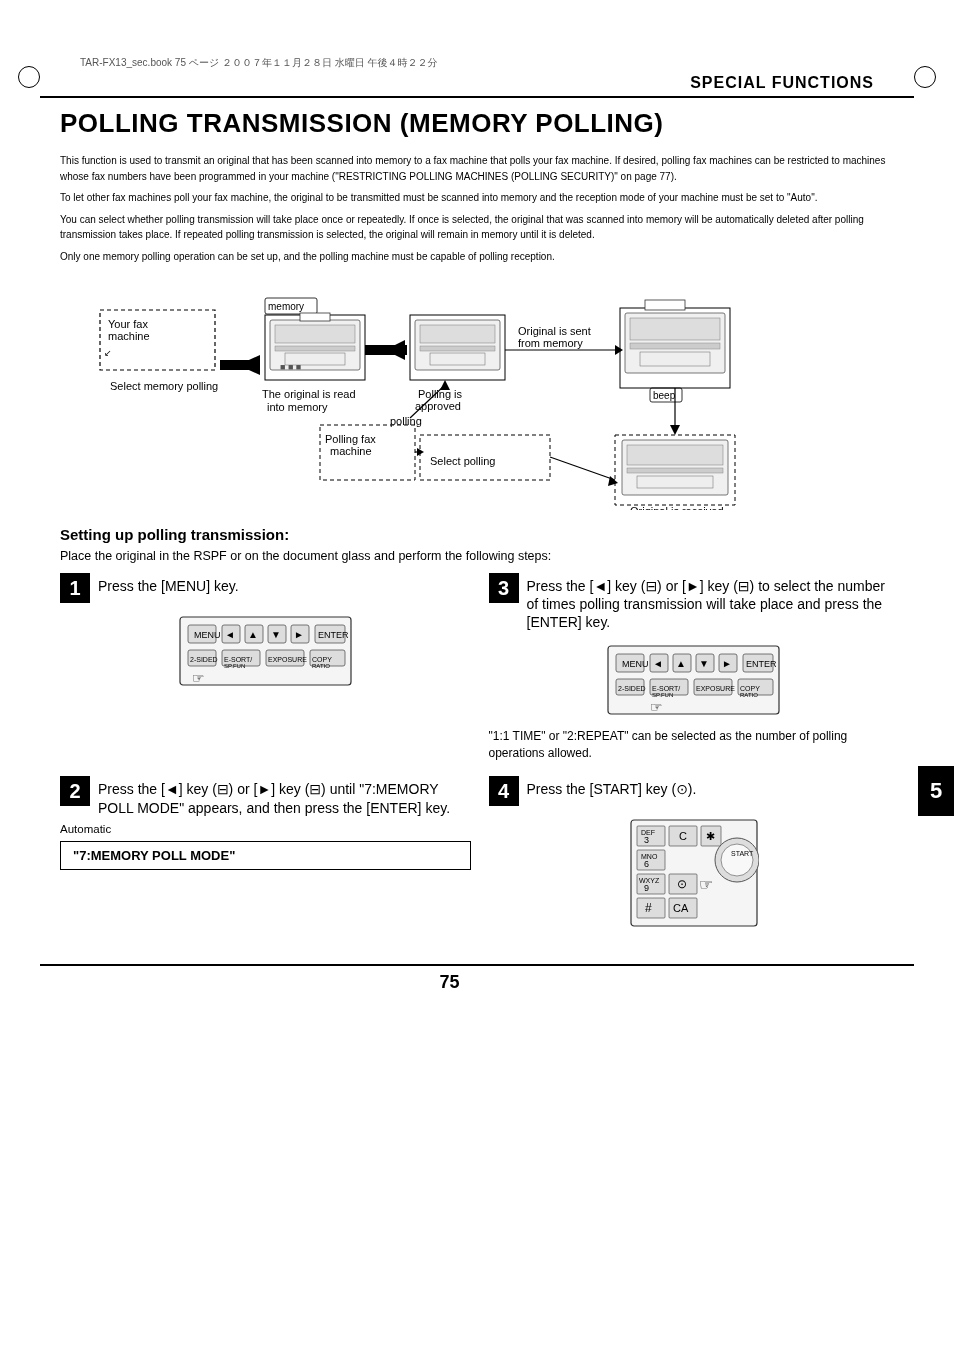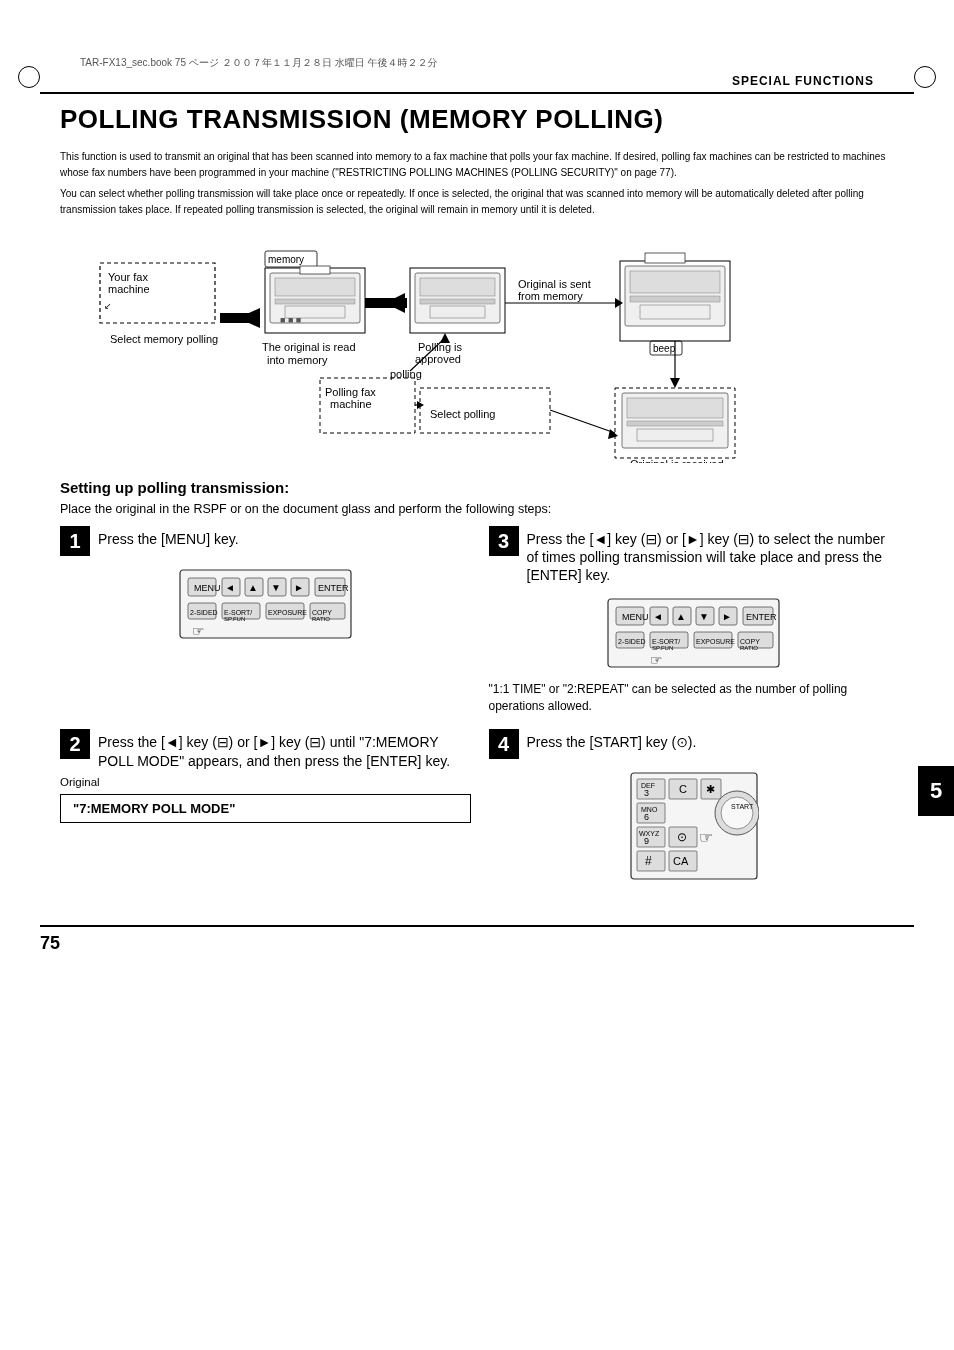--- a/index.html
+++ b/index.html
@@ -42,21 +42,21 @@
       padding: 8px 40px 4px 40px;
       border-bottom: 2px solid #000000;
       margin: 48px 40px 0 40px;
     }
     .header-meta {
       font-size: 10px;
       color: #555;
       margin-bottom: 4px;
     }
     .header-section {
-      font-size: 12px;
+      font-size: 16px;
       font-weight: bold;
       text-align: right;
       letter-spacing: 1px;
     }
 
     
     .content {
       padding: 0 55px 0 60px;
       margin-top: 10px;
     }
@@ -171,26 +171,26 @@
       font-weight: bold;
       width: 36px;
       height: 50px;
       display: flex;
       align-items: center;
       justify-content: center;
     }
 
     
     .page-number {
-      text-align: left;
+      text-align: center;
       font-size: 18px;
       font-weight: bold;
       padding: 6px 55px 0 0;
       border-top: 2px solid #000;
-      margin: 18px 40px 0 40px;
+      margin: 10px 40px 0 40px;
     }
 
     .step3-note {
       font-size: 12px;
       line-height: 1.45;
       margin-top: 6px;
     }
   </style>
 </head>
 <body>
@@ -208,21 +208,23 @@
     <div class="header-meta">TAR-FX13_sec.book  75 ページ  ２００７年１１月２８日  水曜日  午後４時２２分</div>
     <div class="header-section">SPECIAL FUNCTIONS</div>
   </div>
 
   <div class="content">
 
     <h1 class="page-title">POLLING TRANSMISSION (MEMORY POLLING)</h1>
 
     <div class="body-text">
       <p>This function is used to transmit an original that has been scanned into memory to a fax machine that polls your fax machine. If desired, polling fax machines can be restricted to machines whose fax numbers have been programmed in your machine ("RESTRICTING POLLING MACHINES (POLLING SECURITY)" on page 77).</p>
+      <p>To let other fax machines poll your fax machine, the original to be transmitted must be scanned into memory and the reception mode of your machine must be set to "Auto".</p>
       <p>You can select whether polling transmission will take place once or repeatedly. If once is selected, the original that was scanned into memory will be automatically deleted after polling transmission takes place. If repeated polling transmission is selected, the original will remain in memory until it is deleted.</p>
+      <p>Only one memory polling operation can be set up, and the polling machine must be capable of polling reception.</p>
     </div>
 
     <div class="diagram-area">
       <svg width="780" height="230" viewBox="0 0 780 230">
 
         <rect x="10" y="30" width="115" height="60" fill="none" stroke="#000" stroke-width="1.2" stroke-dasharray="4,3"></rect>
         <text x="18" y="48" font-size="11" font-family="Arial">Your fax</text>
         <text x="18" y="60" font-size="11" font-family="Arial">machine</text>
 
         <text x="14" y="76" font-size="9" font-family="Arial">↙</text>
@@ -391,21 +393,21 @@
         <p class="step3-note">"1:1 TIME" or "2:REPEAT" can be selected as the number of polling operations allowed.</p>
       </div>
 
       <div class="step-block">
         <div class="step-header">
           <div class="step-number">
             <span>2</span>
           </div>
           <div class="step-title">Press the [◄] key (⊟) or [►] key (⊟) until "7:MEMORY POLL MODE" appears, and then press the [ENTER] key.</div>
         </div>
-        <p class="selection-label">Original</p>
+        <p class="selection-label">Automatic</p>
         <div class="poll-mode-box">"7:MEMORY POLL MODE"</div>
       </div>
 
       <div class="step-block">
         <div class="step-header">
           <div class="step-number">
             <span>4</span>
           </div>
           <div class="step-title">Press the  [START] key (⊙).</div>
         </div>

